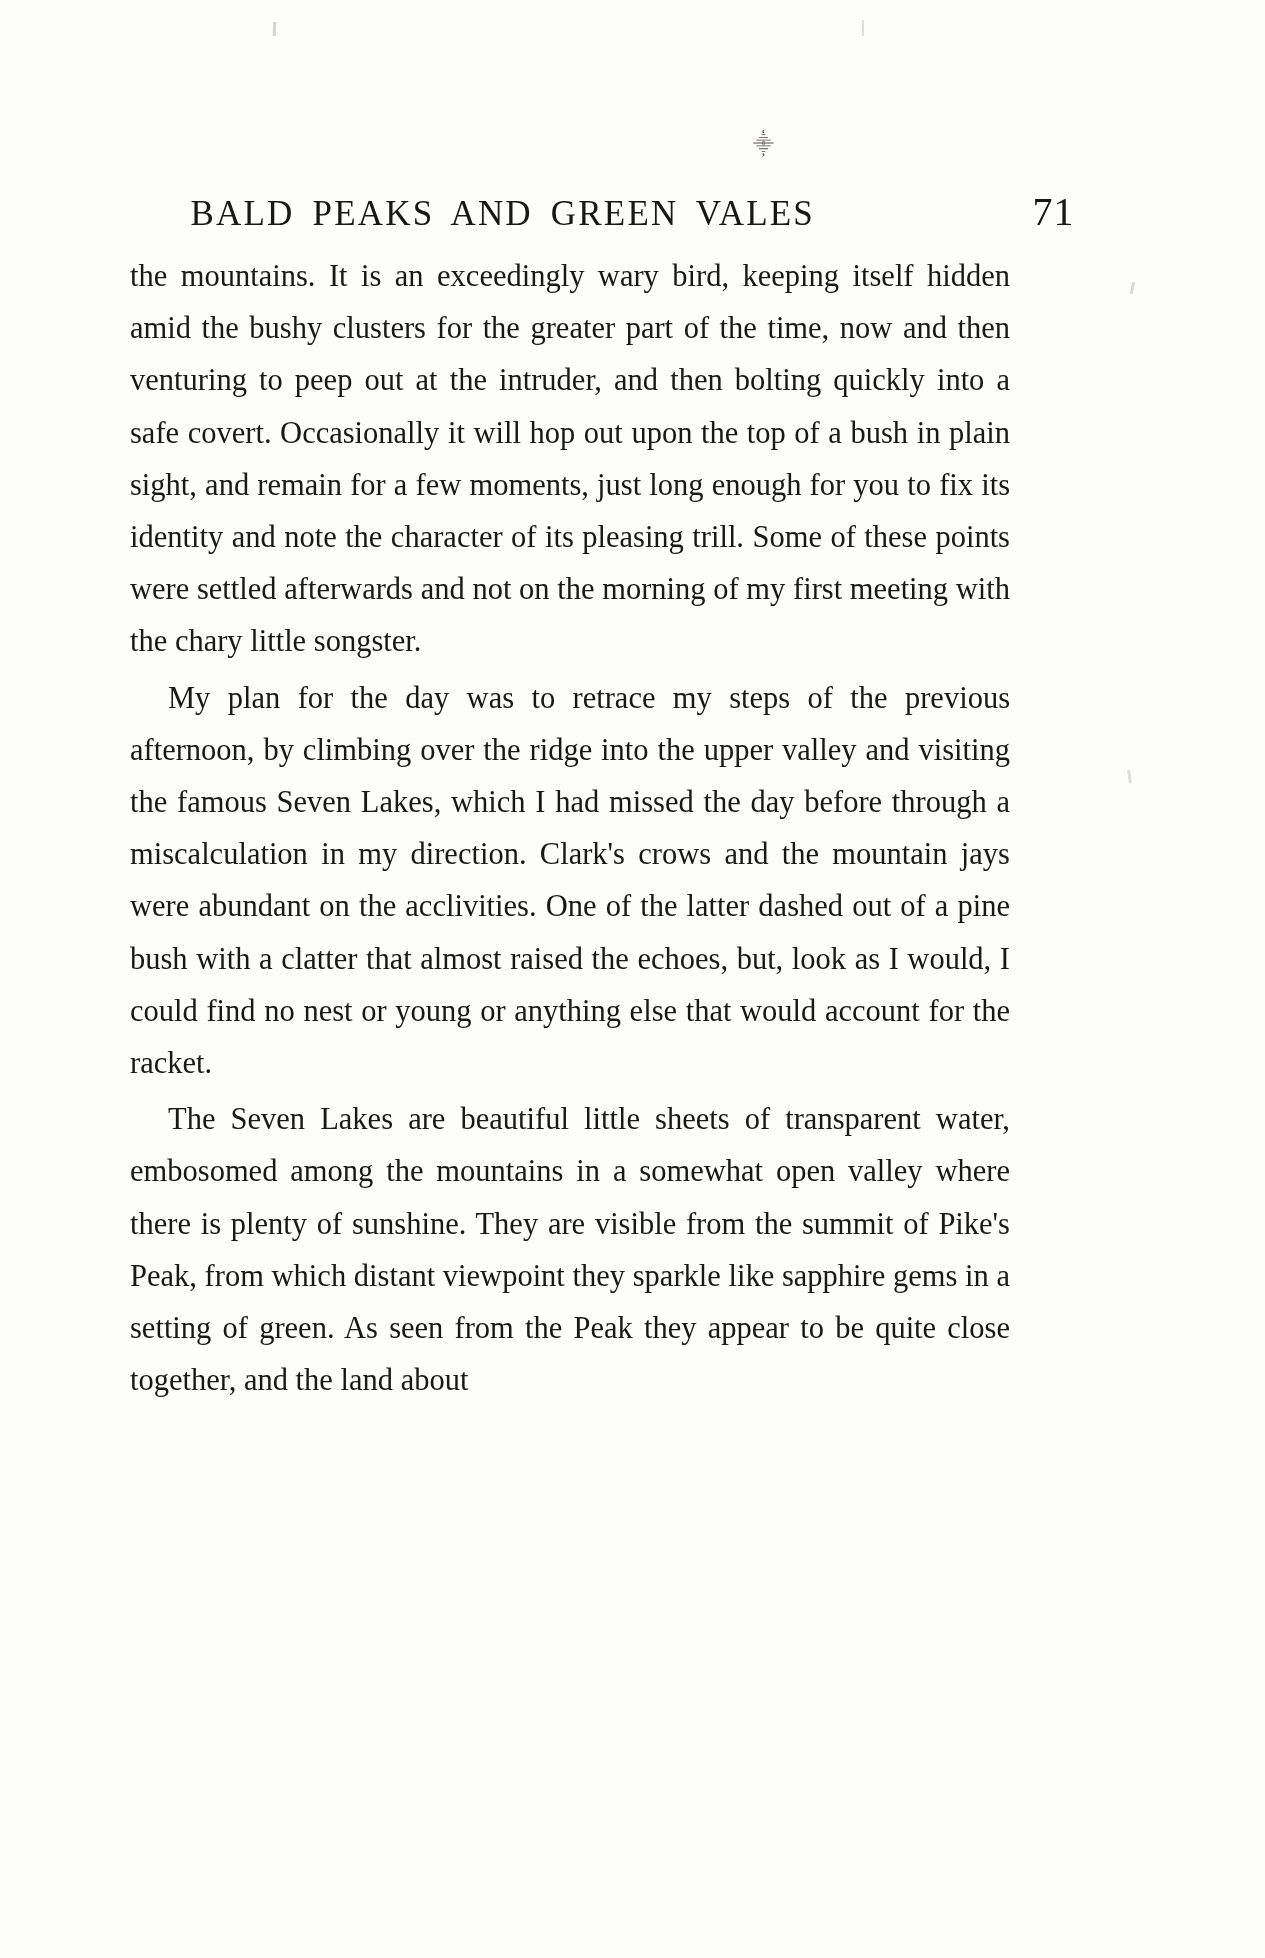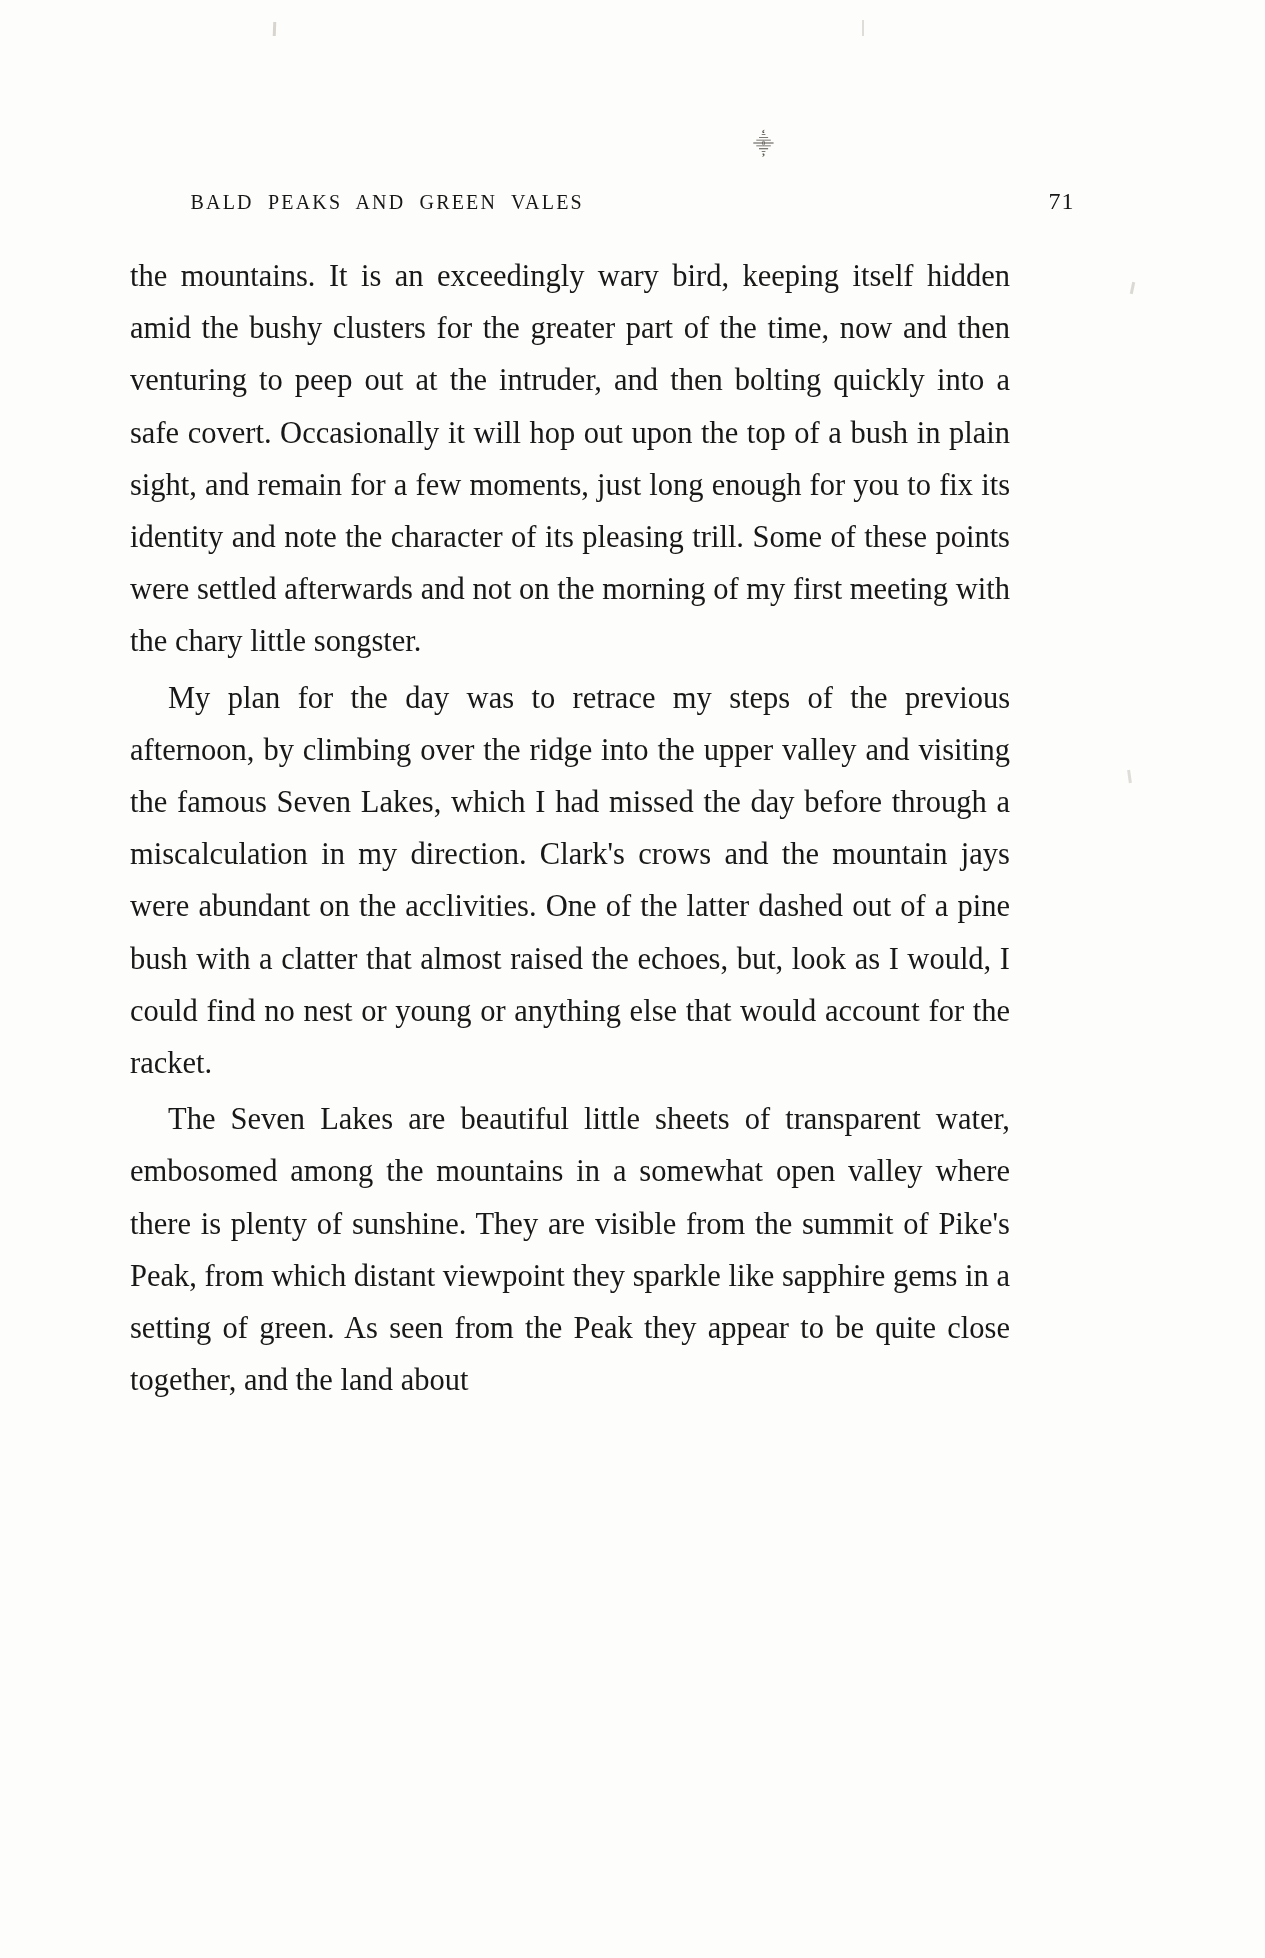--- a/index.html
+++ b/index.html
@@ -50,29 +50,29 @@
     align-items: baseline;
     justify-content: center;
   }
   .header-inner {
     width: 884px;
     display: flex;
     align-items: baseline;
     justify-content: space-between;
   }
   .running-title {
-    font-size: 20px;
+    font-size: 35px;
     letter-spacing: 2.2px;
     word-spacing: 7px;
     color: #171717;
     white-space: nowrap;
     font-family: Liberation Serif, serif;
   }
   .folio {
-    font-size: 24px;
+    font-size: 40px;
     letter-spacing: 1px;
     color: #171717;
   }
 
   .body-text {
     position: absolute;
     left: 126px;
     top: 246px;
     width: 888px;
   }

